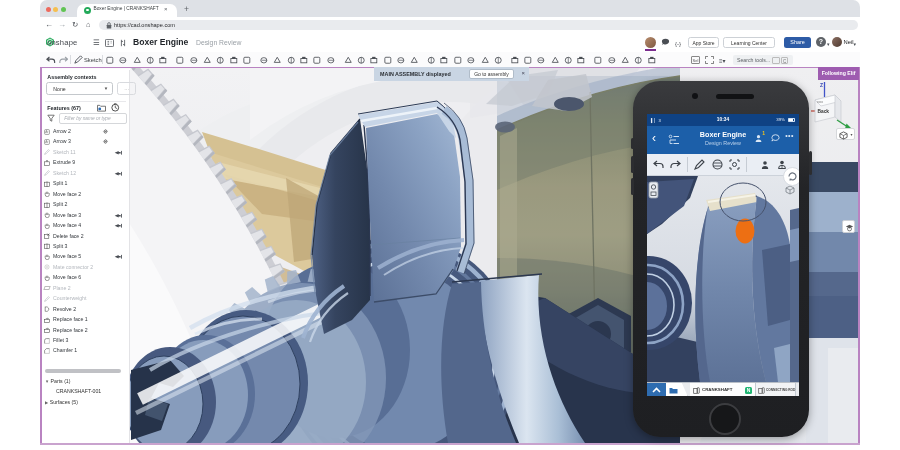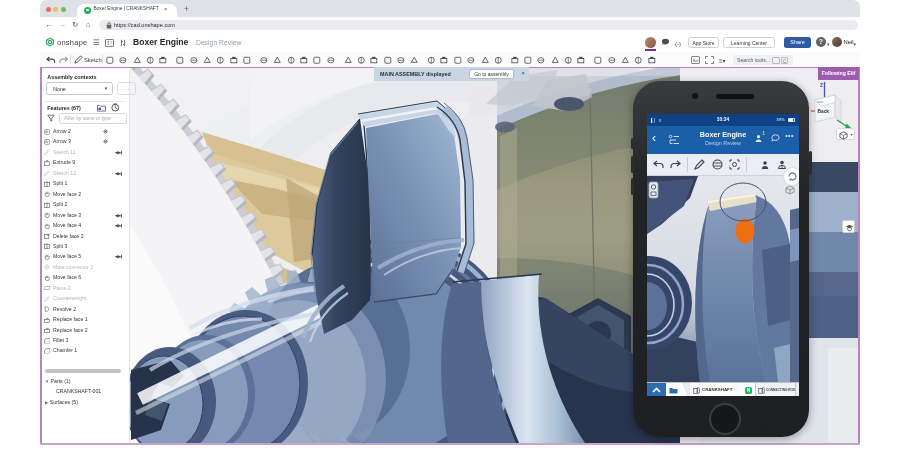--- a/index.html
+++ b/index.html
@@ -32,21 +32,21 @@
       <path d="M2.2,3.5 L2.2,2.5 a1.8,1.8 0 0 1 3.6,0 L5.8,3.5" fill="none" stroke="#5f6368" stroke-width="1.1"></path>
     </svg>
 <div style="position:absolute;left:114px;top:21.7px;font-size:5.6px;color:#28292c">https://cad.onshape.com</div>
 
 <div style="position:absolute;left:40px;top:32px;width:820px;height:20px;background:#fff"></div>
 <svg style="position:absolute;left:45px;top:37px" width="10" height="10" viewBox="0 0 24 24">
  <path d="M12 1 L21.5 6.5 L21.5 17.5 L12 23 L2.5 17.5 L2.5 6.5 Z" fill="#27aa5c"></path>
  <path d="M12 5 L17.8 8.5 L17.8 15.5 L12 19 L6.2 15.5 L6.2 8.5 Z" fill="none" stroke="#fff" stroke-width="2"></path>
  <circle cx="12" cy="12" r="2.6" fill="#fff"></circle>
 </svg>
-<div style="position:absolute;left:57px;top:38px;font-size:7.6px;color:#44484e;letter-spacing:0.2px">onshape</div>
+<div style="position:absolute;left:47px;top:38px;font-size:7.6px;color:#44484e;letter-spacing:0.2px">onshape</div>
 <div class="ic" style="left:93px;top:38px;font-size:7.5px">☰</div>
 <svg style="position:absolute;left:105px;top:38.5px" width="9" height="8" viewBox="0 0 11 10">
       <rect x="0.5" y="0.5" width="10" height="9" rx="1" fill="none" stroke="#4a4e54" stroke-width="1"></rect>
       <path d="M3,3 L5,3 M3,5 L5,5 M3,7 L5,7 M7,3 L8,3 M7,5 L8,5" stroke="#4a4e54" stroke-width="0.9"></path>
     </svg>
 <svg style="position:absolute;left:119px;top:38.5px" width="8" height="8" viewBox="0 0 10 10">
       <path d="M3,1 L3,9 M3,3 L5,3 M7,1 L7,9 M7,7 L5,7" stroke="#4a4e54" stroke-width="1" fill="none"></path>
     </svg>
 <div style="position:absolute;left:133px;top:37px;font-size:8.6px;font-weight:bold;color:#1f2328">Boxer Engine</div>
 <div style="position:absolute;left:196px;top:38.8px;font-size:6.8px;color:#9aa0a6">Design Review</div>

